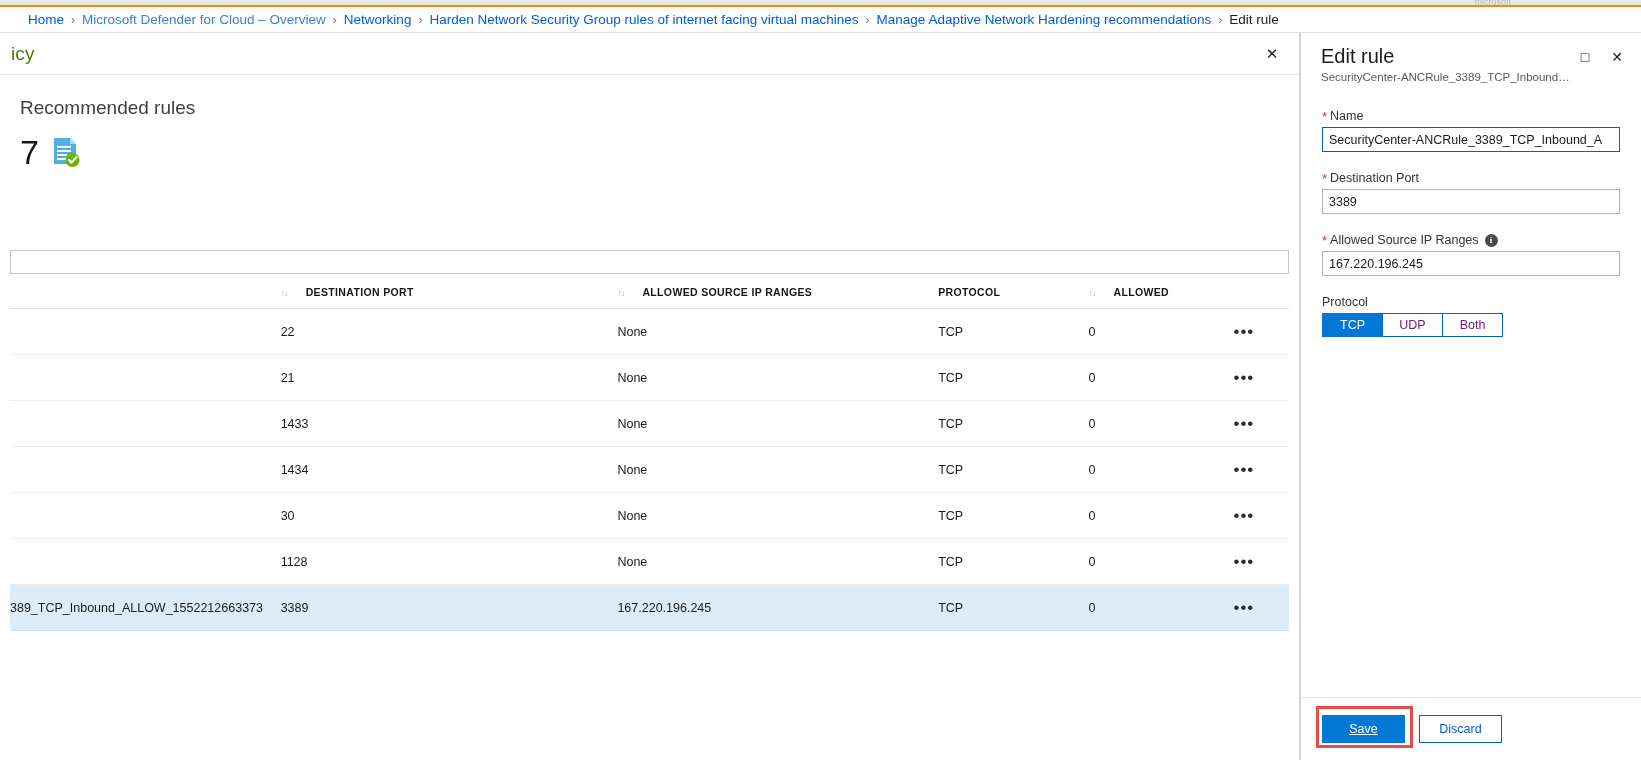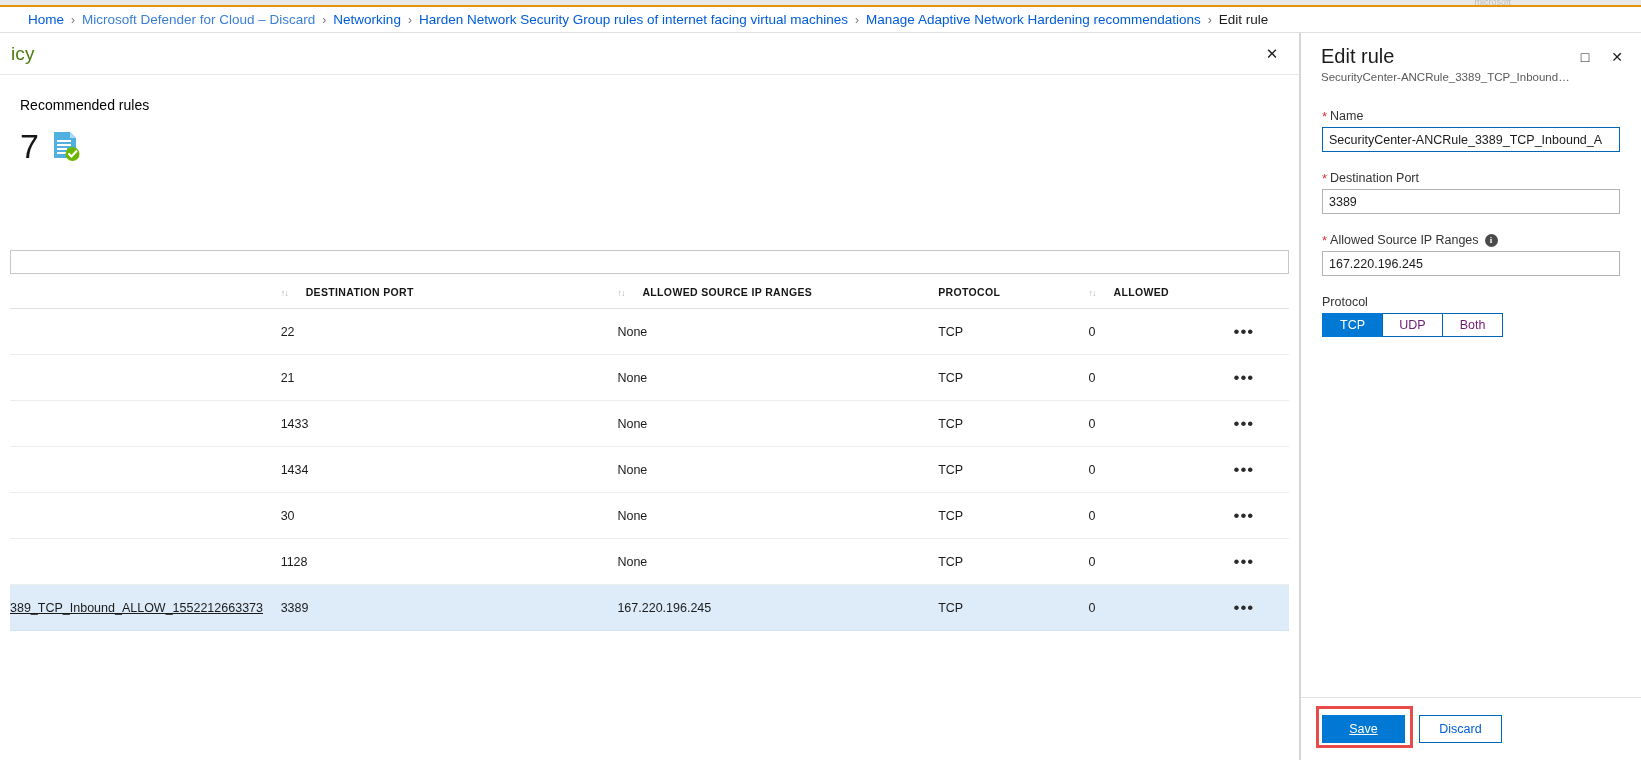--- a/index.html
+++ b/index.html
@@ -69,21 +69,21 @@
     cursor: pointer; color: #1b1b1b; font-size: 15px;
     font-family: "Liberation Sans", sans-serif;
   }
 
   
   .summary-area {
     padding: 22px 0 0 20px;
     height: 175px;
   }
   .summary-label {
-    font-size: 14px; color: #000000; margin-bottom: 16px;
+    font-size: 19px; color: #404040; margin-bottom: 16px;
   }
   .summary-row {
     display: flex; align-items: center; gap: 12px; margin-top: 6px;
   }
   .summary-count {
     font-size: 34px; color: #161616; font-weight: 300; line-height: 1;
   }
   .doc-icon { position: relative; width: 30px; height: 32px; }
 
   
@@ -123,21 +123,21 @@
   .grid td {
     padding: 14px 0;
     color: #1b1b1b;
     border-bottom: 1px solid #ededed;
     vertical-align: middle;
     overflow: hidden; white-space: nowrap; text-overflow: clip;
   }
   tr.row-selected td { background: #deecf9; border-bottom-color: #cfe2f3; }
   tr.row-selected td:first-child { color: #1b1b1b; }
 
-  .col-name   { width: 270px; padding-left: 0 !important; text-decoration: underline; }
+  .col-name   { width: 270px; padding-left: 0 !important; }
   .col-port   { width: 336px; }
   .col-ip     { width: 320px; }
   .col-proto  { width: 150px; }
   .col-alerts { width: 110px; }
   .col-menu   { width: 90px; }
 
   .ellipsis-btn {
     display: block; text-align: center;
     font-size: 17px; letter-spacing: 1px; color: #2b2b2b;
     cursor: pointer; line-height: 1;
@@ -243,21 +243,21 @@
 </head>
 <body>
 
 <div class="top-strip">
   <span class="top-strip-ghost">microsoft</span>
 </div>
 
 <nav class="breadcrumb-bar">
   <span class="crumb">Home</span>
   <span class="crumb-sep">›</span>
-  <span class="crumb dim">Microsoft Defender for Cloud – Discard</span>
+  <span class="crumb dim">Microsoft Defender for Cloud – Overview</span>
   <span class="crumb-sep">›</span>
   <span class="crumb">Networking</span>
   <span class="crumb-sep">›</span>
   <span class="crumb">Harden Network Security Group rules of internet facing virtual machines</span>
   <span class="crumb-sep">›</span>
   <span class="crumb">Manage Adaptive Network Hardening recommendations</span>
   <span class="crumb-sep">›</span>
   <span class="crumb plain">Edit rule</span>
 </nav>
 

